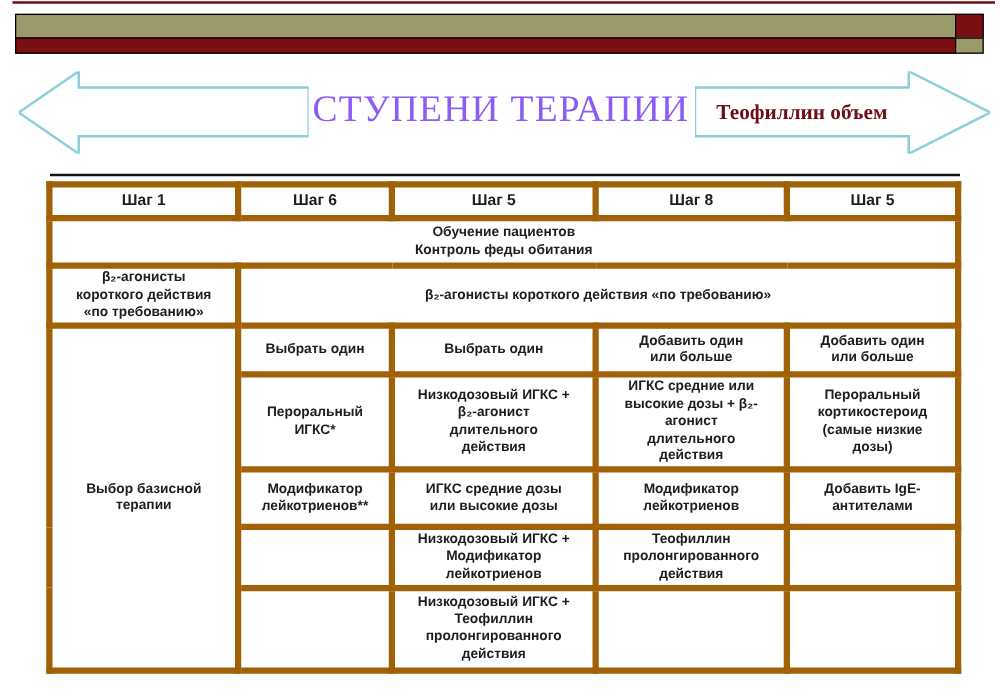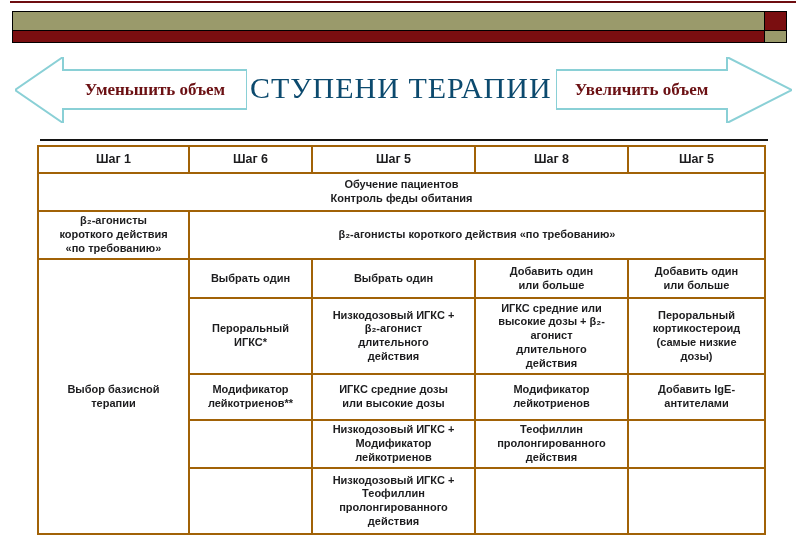--- a/index.html
+++ b/index.html
@@ -15,40 +15,40 @@
   .banner .row2{height:13px;margin-top:-1px;}
   .seg{border:1px solid #000;box-sizing:border-box;}
   .seg.long{flex:1;}
   .seg.square{width:23px;margin-left:-1px;}
   .olive{background:#9a9a6b;}
   .maroon{background:#7a0e10;}
   
   .slide-title{
     position:absolute;top:71px;left:250px;width:300px;text-align:center;
     font-family:"Liberation Serif",serif;font-size:30px;letter-spacing:1px;
-    color:#0c4a6e;white-space:nowrap;
+    color:#8b5cf6;white-space:nowrap;
   }
   .arrow{position:absolute;top:57px;}
   .arrow svg{display:block;}
   .arrow .label{
     position:absolute;top:13px;height:39px;display:flex;align-items:center;justify-content:center;
     font-family:"Liberation Serif",serif;font-weight:bold;font-size:17px;color:#6b1013;
     white-space:nowrap;
   }
   .arrow-left{left:15px;width:232px;height:66px;}
   .arrow-left .label{left:48px;width:184px;}
   .arrow-right{left:556px;width:236px;height:66px;}
   .arrow-right .label{left:0;width:171px;}
   
   .separator{position:absolute;top:139px;left:40px;width:728px;height:2px;background:#141414;}
   
   .tbl-wrap{position:absolute;top:145px;left:37px;}
   table{border-collapse:collapse;table-layout:fixed;width:729px;}
   td,th{
-    border:2px solid #a16207;
+    border:5px solid #a16207;
     font-weight:bold;font-size:11px;line-height:1.25;color:#1d1d1f;
     text-align:center;vertical-align:middle;
     white-space:pre-line;padding:1px 3px;box-sizing:border-box;
   }
   th{font-size:12.5px;}
 </style>
 </head>
 <body>
 
 <div class="top-line"></div>
@@ -60,30 +60,29 @@
   <div class="row row2">
     <div class="seg long maroon"></div>
     <div class="seg square olive"></div>
   </div>
 </div>
 
 <div class="arrow arrow-left">
   <svg width="232" height="66" viewBox="0 0 232 66">
     <polygon points="232,13 48,13 48,0 0,33 48,66 48,52 232,52" fill="#ffffff" stroke="#8ad0d6" stroke-width="2"></polygon>
   </svg>
-  <div class="label">Уменьшить объем</div>
 </div>
 
 <div class="slide-title">СТУПЕНИ ТЕРАПИИ</div>
 
 <div class="arrow arrow-right">
   <svg width="236" height="66" viewBox="0 0 236 66">
     <polygon points="0,13 171,13 171,0 236,33 171,66 171,52 0,52" fill="#ffffff" stroke="#8ad0d6" stroke-width="2"></polygon>
   </svg>
-  <div class="label">Увеличить объем</div>
+  <div class="label">Теофиллин объем</div>
 </div>
 
 <div class="separator"></div>
 
 <div class="tbl-wrap">
   <table>
     <colgroup>
       <col style="width:151px">
         <col style="width:123px">
         <col style="width:163px">

